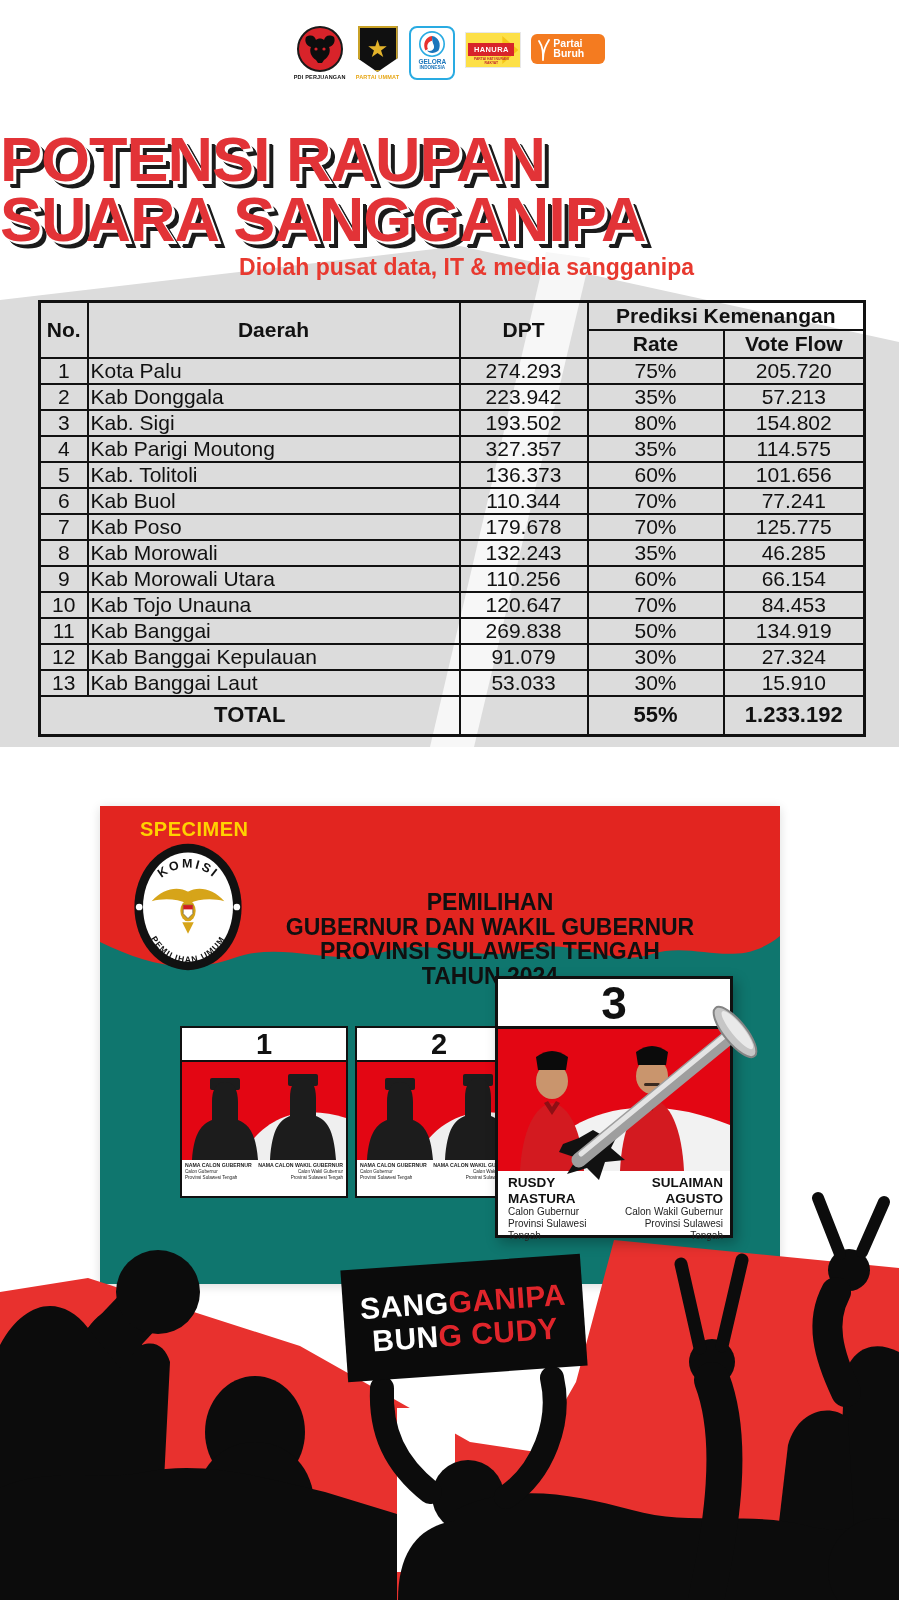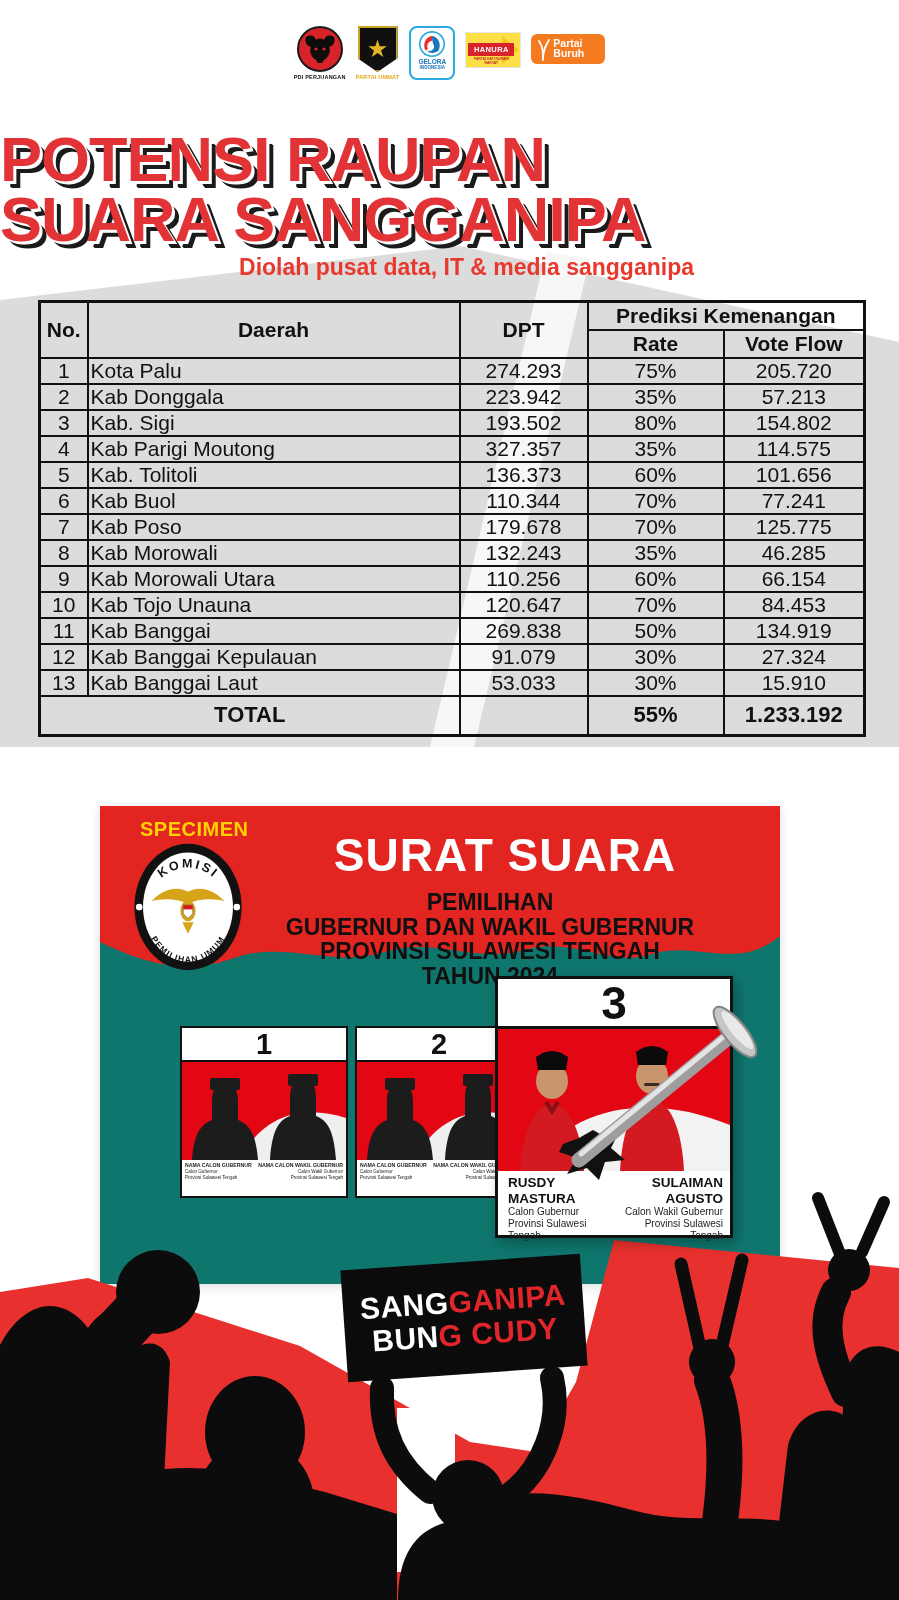--- a/index.html
+++ b/index.html
@@ -305,21 +305,20 @@
       </text>
       <g>
         <path d="M22,64 C34,50 50,48 60,54 C70,48 86,50 98,64 C86,61 72,61 60,67 C48,61 34,61 22,64 Z" fill="#d6a419"></path>
         <circle cx="60" cy="58" r="4" fill="#d6a419"></circle>
         <ellipse cx="60" cy="74" rx="8" ry="11" fill="#d6a419"></ellipse>
         <path d="M54,86 L66,86 L60,98 Z" fill="#d6a419"></path>
         <path d="M55,68 h10 v9 l-5,5 l-5,-5 Z" fill="#fff" stroke="#444" stroke-width="0.6"></path>
         <rect x="55" y="68" width="10" height="4.5" fill="#cf1b1f"></rect>
       </g>
     </svg>
-    <div class="ss-title">SURAT SUARA</div>
     <div class="ss-sub">
       <div>PEMILIHAN</div>
       <div>GUBERNUR DAN WAKIL GUBERNUR</div>
       <div>PROVINSI SULAWESI TENGAH</div>
       <div>TAHUN 2024</div>
     </div>
 
     <div class="cbox cbox1">
       <div class="cnum">1</div>
       <div class="cphoto">

